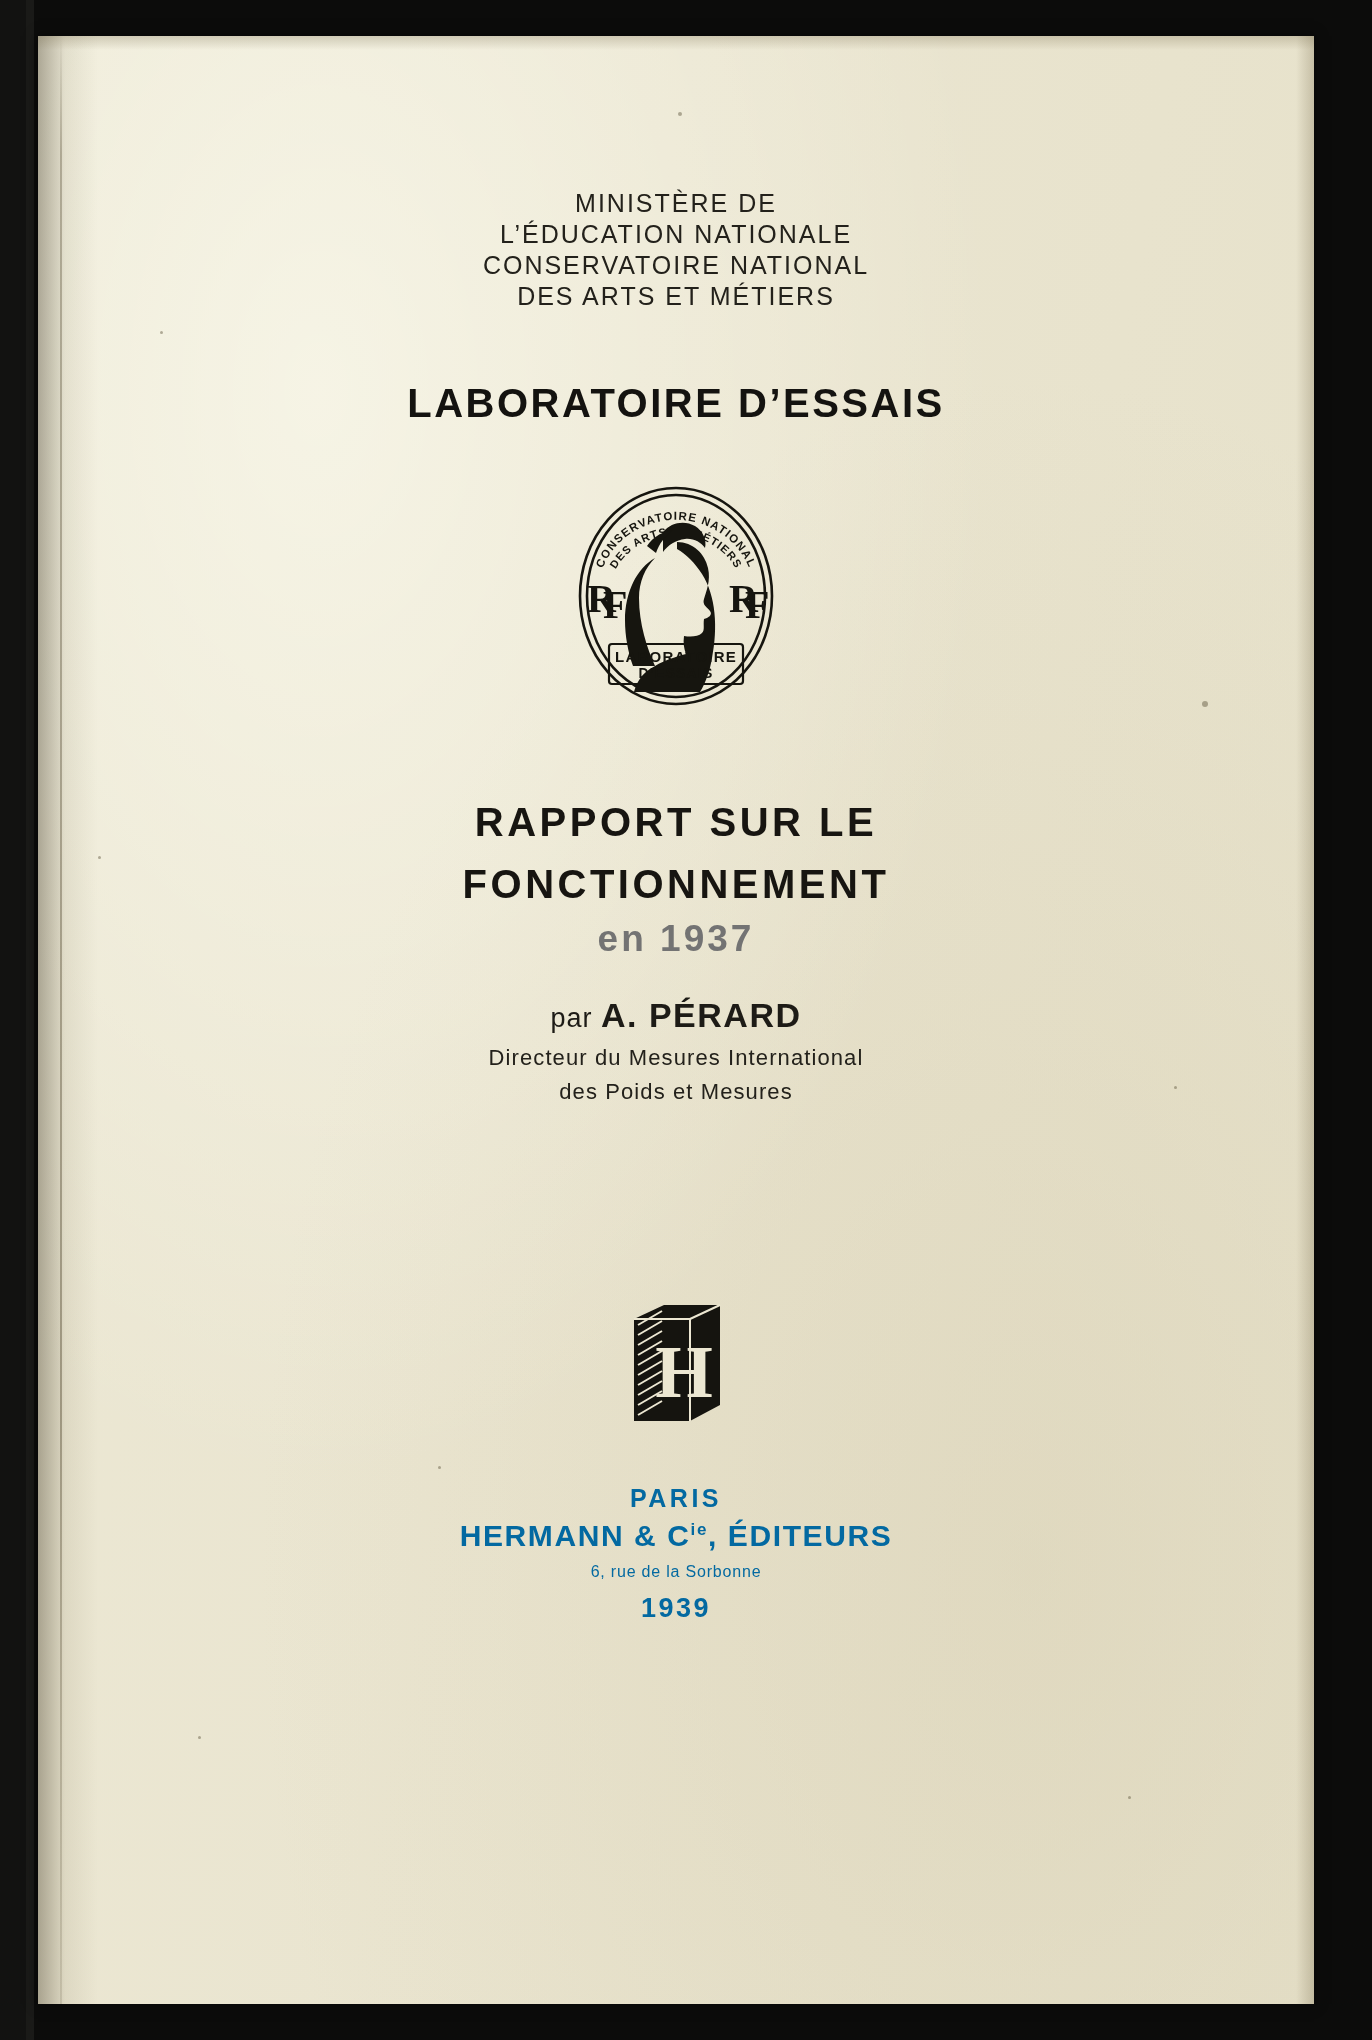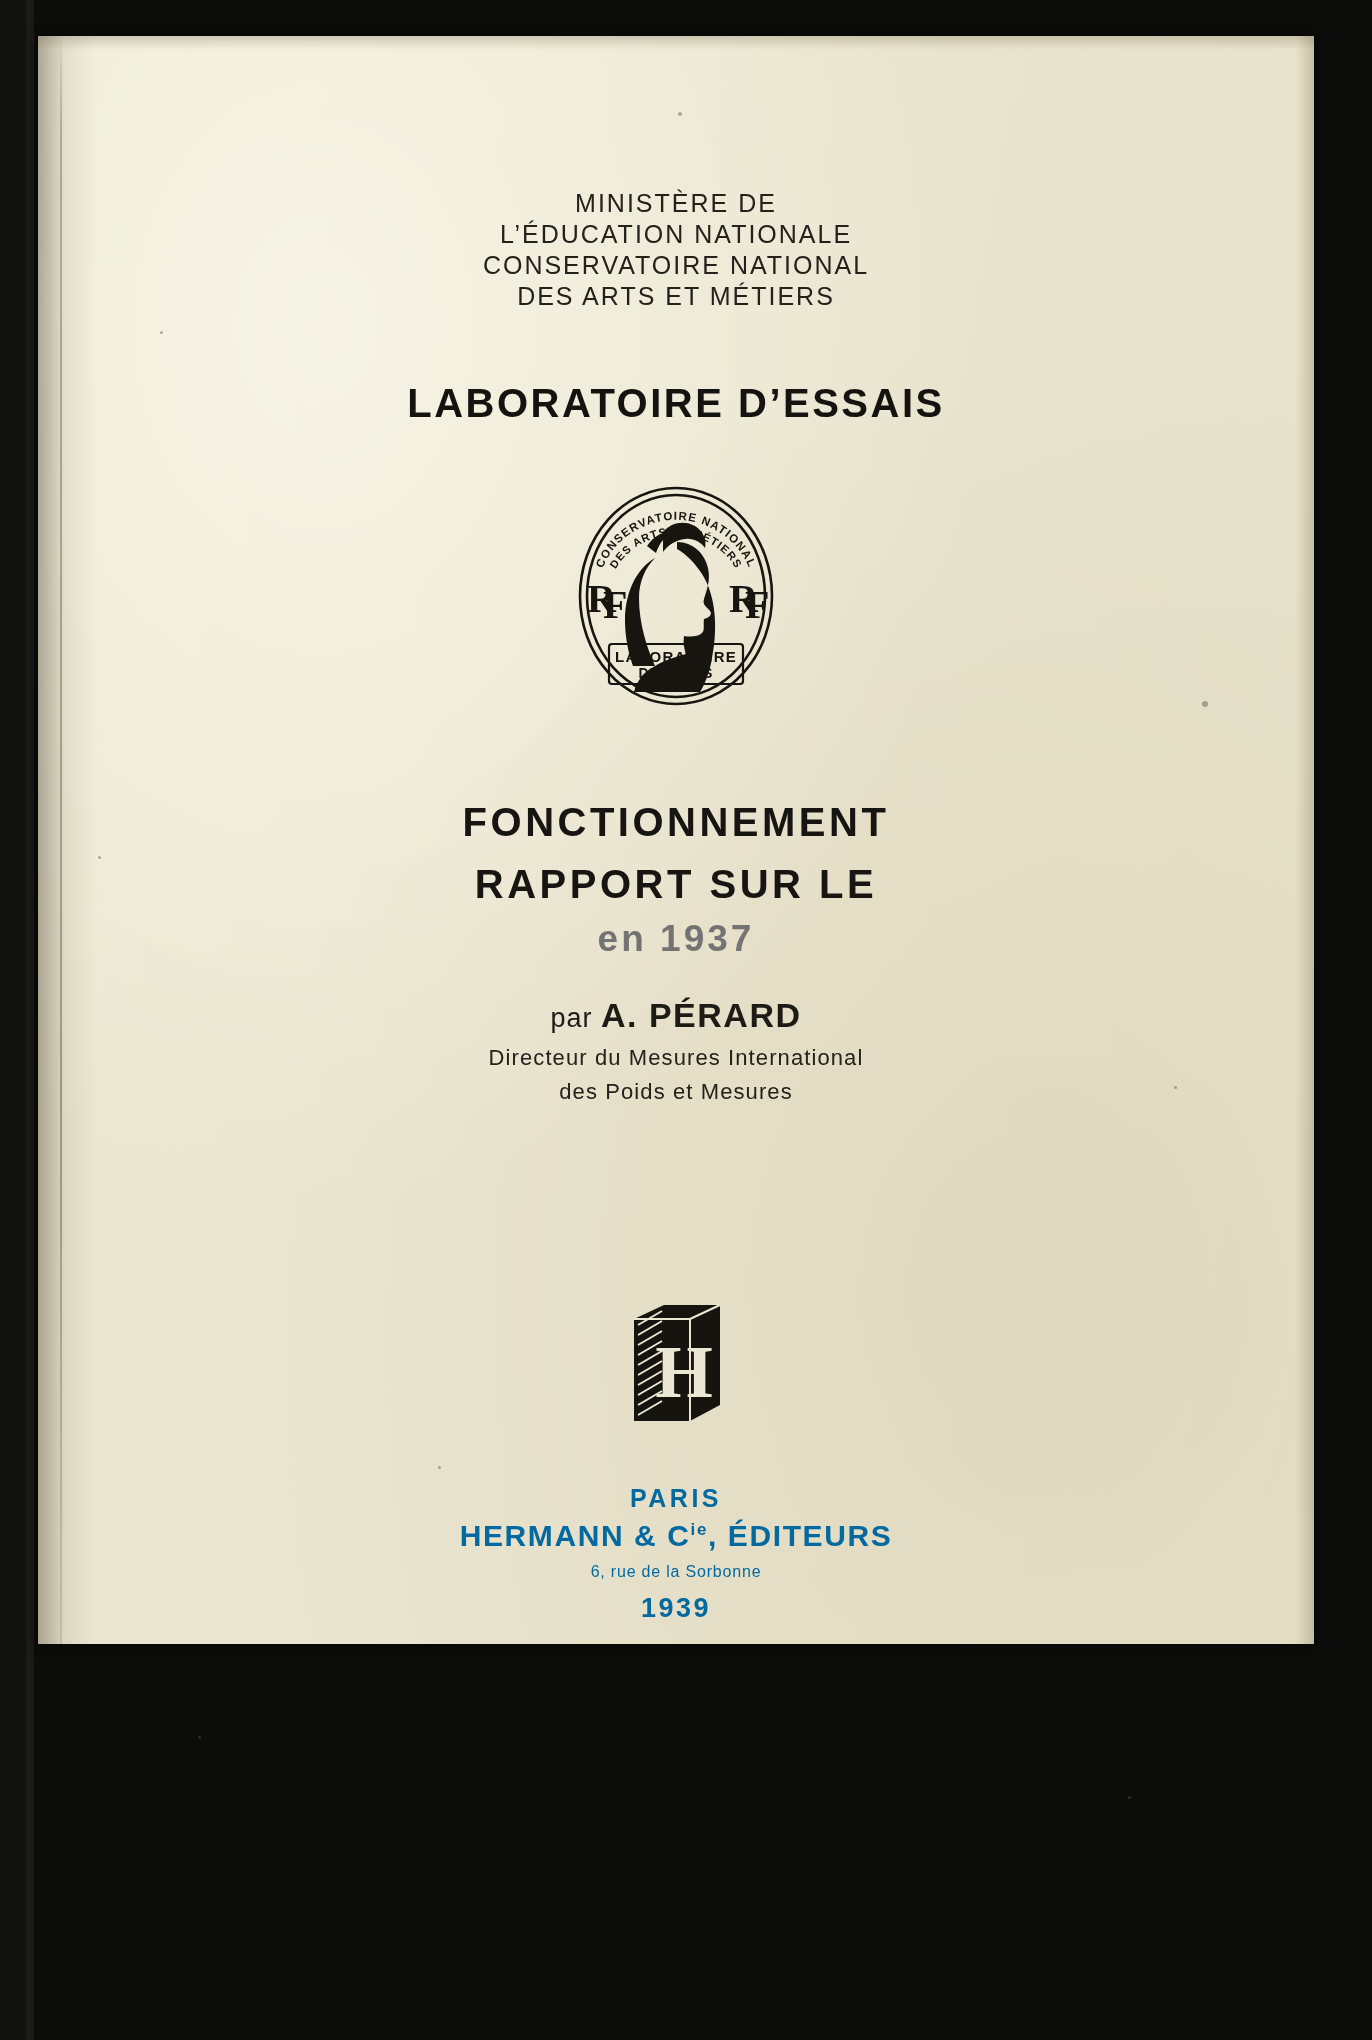--- a/index.html
+++ b/index.html
@@ -30,21 +30,21 @@
     background-repeat: no-repeat;
     background-color: #111110;
   }
 
   
   .page {
     position: absolute;
     left: 38px;
     top: 36px;
     width: 1276px;
-    height: 1608px;
+    height: 1968px;
     background: #ece7d2;
     box-shadow: 0 0 12px rgba(0,0,0,0.55);
   }
 
   
   .paper-tone {
     position: absolute;
     inset: 0;
     background:
       radial-gradient(ellipse at 22% 18%, rgba(255,255,245,0.55) 0%, rgba(255,255,245,0) 48%),
@@ -282,22 +282,22 @@
 
           <g>
             <rect x="58" y="160" width="134" height="40" rx="3" fill="none" stroke="#16150f" stroke-width="2.2"></rect>
             <text x="125" y="178" text-anchor="middle" font-family="'Liberation Sans', sans-serif" font-size="15" font-weight="bold" fill="#16150f" letter-spacing="1.2">LABORATOIRE</text>
             <text x="125" y="194" text-anchor="middle" font-family="'Liberation Sans', sans-serif" font-size="14" font-weight="bold" fill="#16150f" letter-spacing="1.2">D’ESSAIS</text>
           </g>
         </svg>
       </div>
 
       <div class="report-title">
+        <div>RAPPORT SUR LE</div>
         <div>FONCTIONNEMENT</div>
-        <div>RAPPORT SUR LE</div>
       </div>
 
       <div class="year-line">en 1937</div>
 
       <div class="author">
         <span>par</span>
         <b>A. PÉRARD</b>
       </div>
 
       <div class="author-role">

